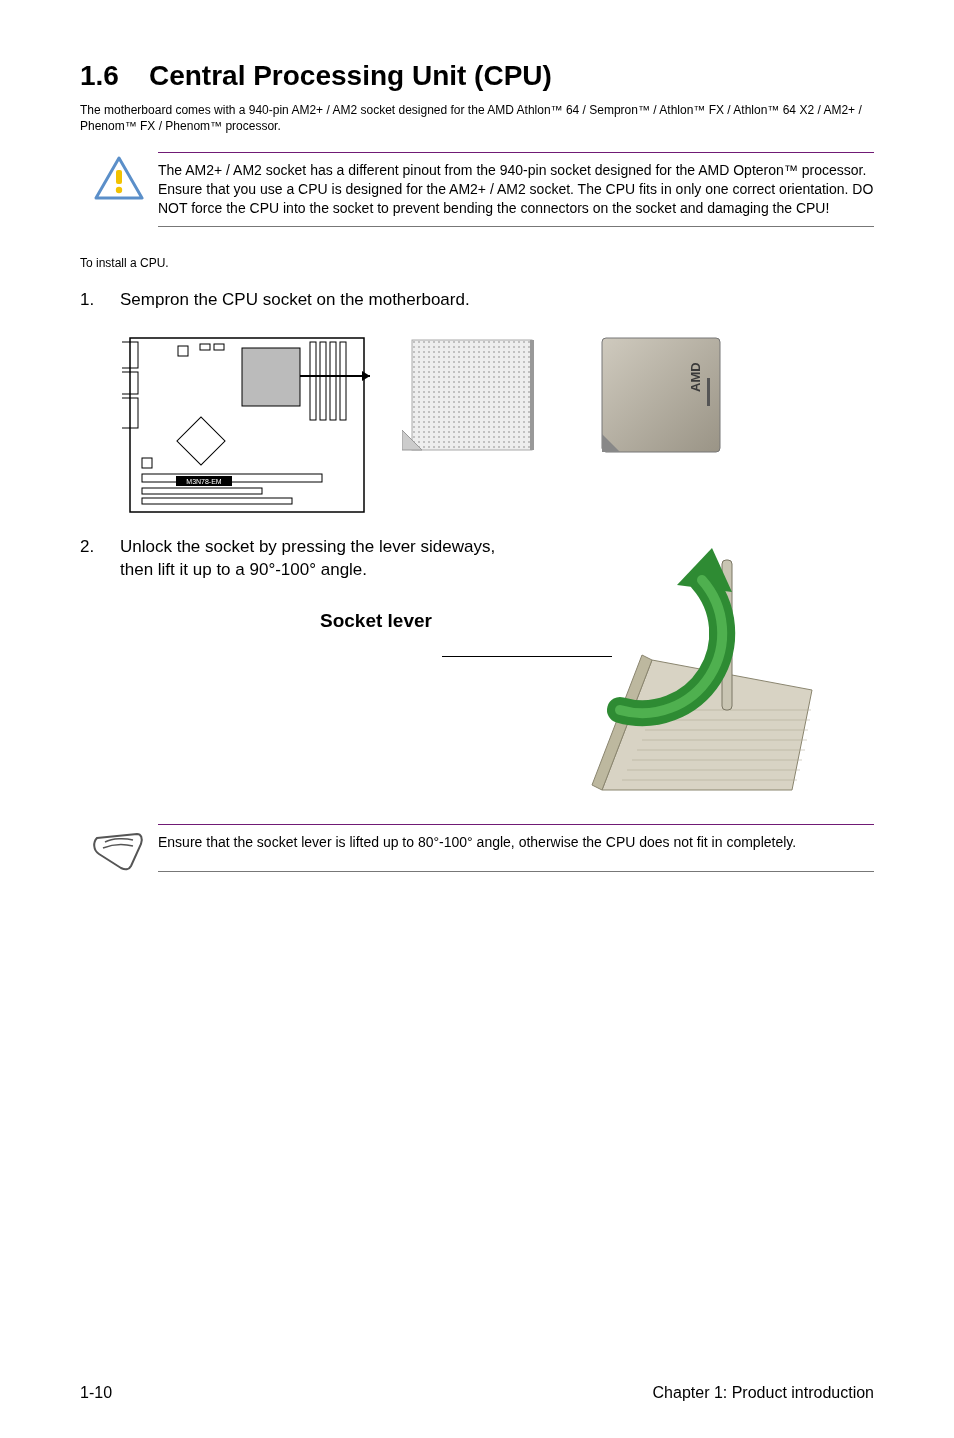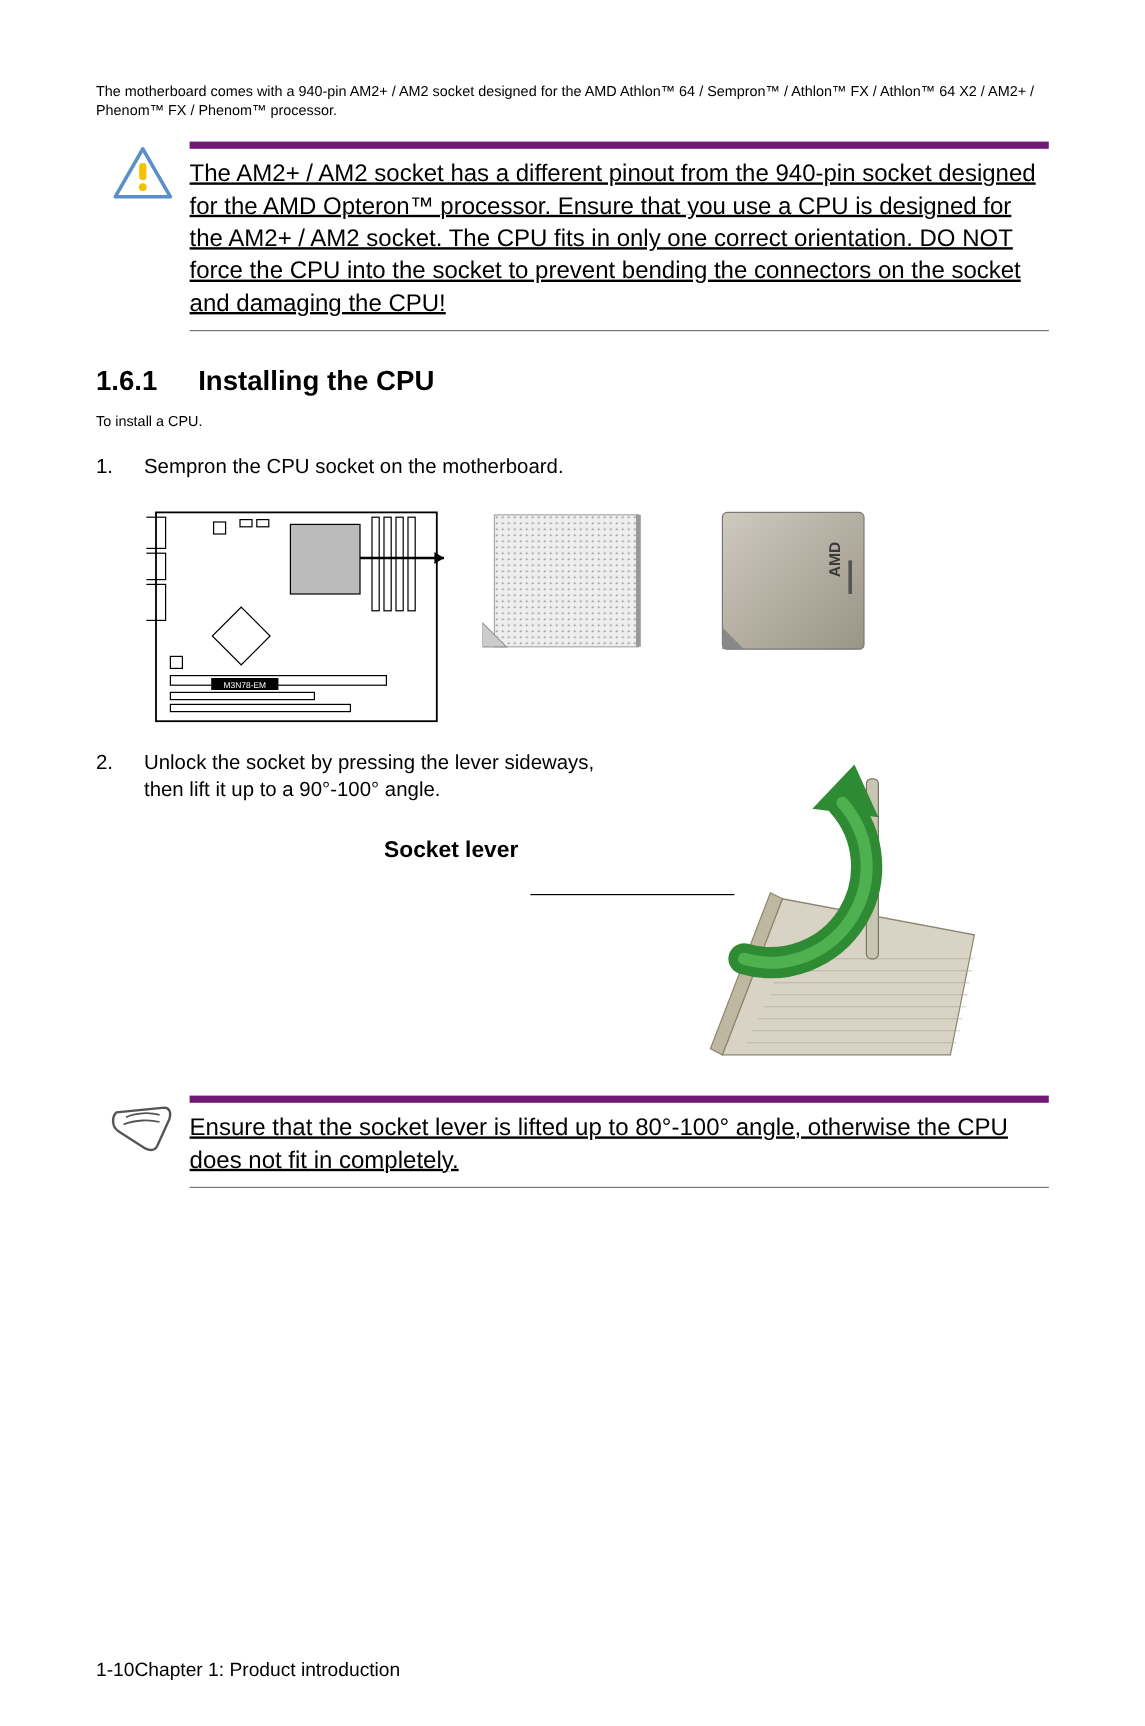--- a/index.html
+++ b/index.html
@@ -35,26 +35,25 @@
   .callout .icon-col {
     width: 78px;
     flex: 0 0 78px;
     display:flex;
     align-items:flex-start;
     justify-content:center;
     padding-top:4px;
   }
   .callout .text-col {
     flex:1;
-    border-top: 6px solid #701a75;
+    border-top: 1px solid #701a75;
     border-bottom: 1px solid #777;
     padding: 8px 0;
-    font-size: 20px;
+    font-size: 14px;
     line-height: 1.35;
-    text-decoration: underline;
   }
   .subsection-title {
     font-family: Arial, Helvetica, sans-serif;
     font-size: 23px;
     font-weight: bold;
     margin: 28px 0 12px 0;
   }
   .subsection-num { display:inline-block; margin-right:34px;}
   .step-row {
     display:flex;
@@ -100,50 +99,50 @@
     width: 170px;
     height:1px;
     background:#000;
   }
   .footer {
     position: absolute;
     bottom: 36px;
     left: 80px;
     right: 80px;
     display:flex;
-    justify-content:flex-start;
+    justify-content:space-between;
     font-size:16px;
   }
   
   svg { display:block; }
 </style>
 </head>
 <body>
 
 <div class="page">
 
+  <div class="section-title">
+    <span class="section-num">1.6</span><span>Central Processing Unit (CPU)</span>
+  </div>
 
   <div class="body-text">The motherboard comes with a 940-pin AM2+ / AM2 socket designed for the AMD Athlon™ 64 / Sempron™ / Athlon™ FX / Athlon™ 64 X2 / AM2+ / Phenom™ FX / Phenom™ processor.</div>
 
   <div class="callout">
     <div class="icon-col">
       <span>
         <svg width="50" height="44" viewBox="0 0 50 44">
           <polygon points="25,2 48,42 2,42" fill="none" stroke="#5b8fc9" stroke-width="3" stroke-linejoin="round"></polygon>
           <rect x="22" y="14" width="6" height="14" rx="2" fill="#f2c200"></rect>
           <circle cx="25" cy="34" r="3.2" fill="#f2c200"></circle>
         </svg>
       </span>
     </div>
     <div class="text-col">The AM2+ / AM2 socket has a different pinout from the 940-pin socket designed for the AMD Opteron™ processor. Ensure that you use a CPU is designed for the AM2+ / AM2 socket. The CPU fits in only one correct orientation. DO NOT force the CPU into the socket to prevent bending the connectors on the socket and damaging the CPU!</div>
   </div>
 
-  <div class="subsection-title">
-    <span class="subsection-num">1.6.1</span><span>Installing the CPU</span>
-  </div>
 
   <div class="body-text">To install a CPU.</div>
 
   <div class="step-row">
     <div class="num">1.</div>
     <div class="txt">Sempron the CPU socket on the motherboard.</div>
   </div>
 
   <div class="diagram-row">
     <span>

